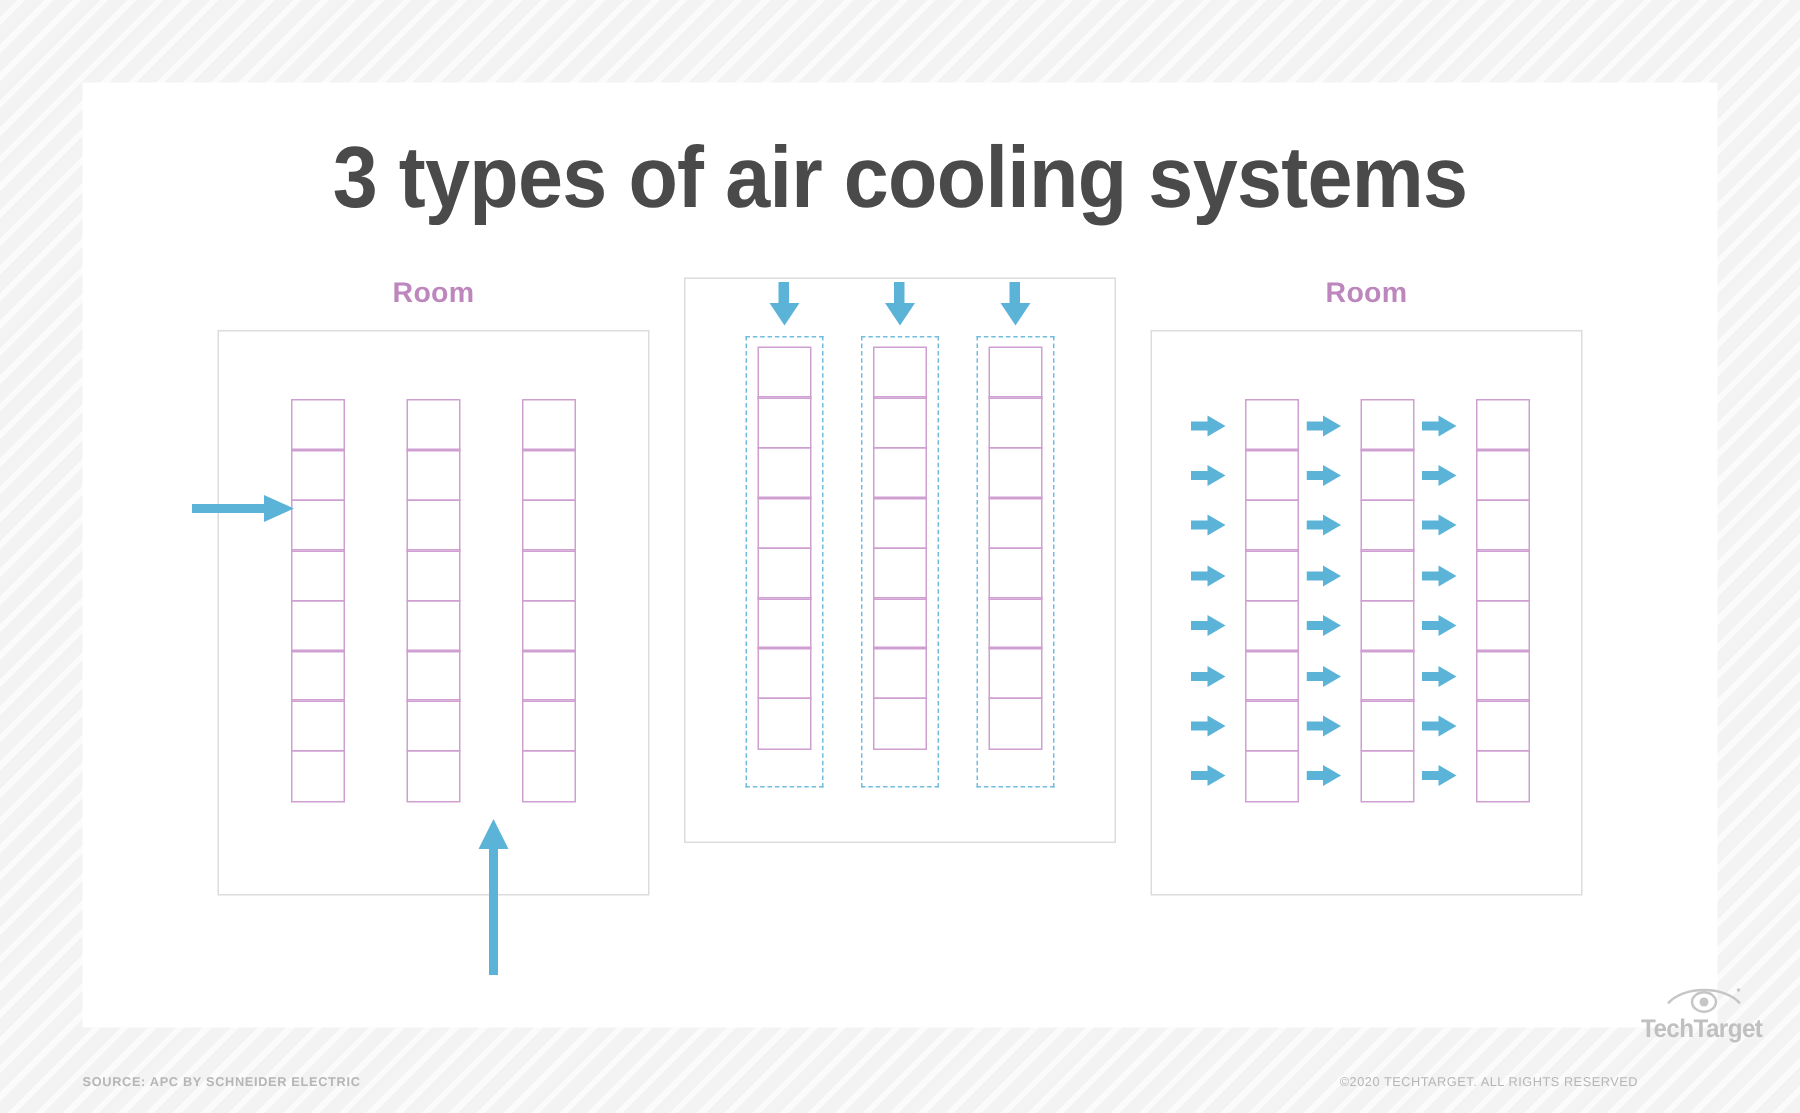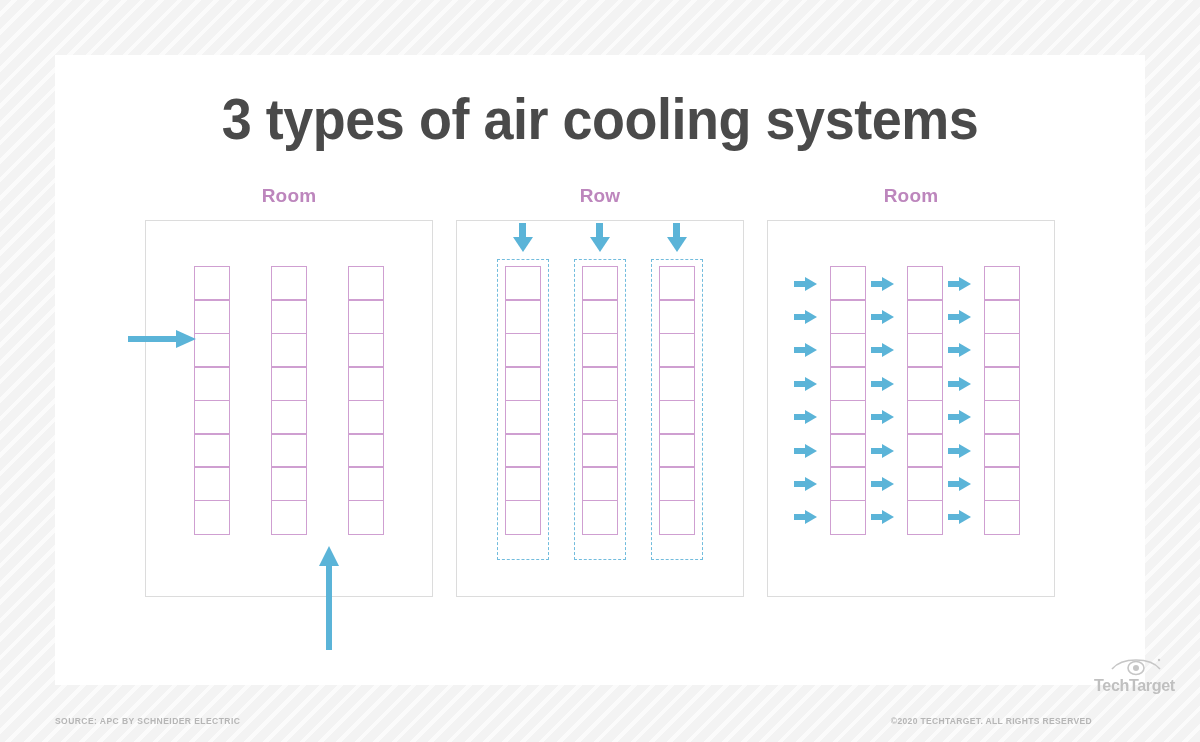--- a/index.html
+++ b/index.html
@@ -162,21 +162,21 @@
     letter-spacing: 0.45px;
     color: #b6b6b6;
     white-space: nowrap;
     text-align: right;
   }
   .footer-copy {
     position: absolute;
     right: 108px;
     top: 716px;
     font-size: 8.5px;
-    font-weight: bold;
+    font-weight: normal;
     letter-spacing: 0.35px;
     color: #b6b6b6;
     white-space: nowrap;
     text-align: right;
   }
   .footer-logo {
     position: absolute;
     right: 22px;
     top: 656px;
     width: 84px;
@@ -255,21 +255,20 @@
 
           <svg class="arrow-blue" style="left:171px; top:323px; width:24px; height:106px;" viewBox="0 0 24 106">
             <rect x="9" y="18" width="6" height="88" fill="#5bb4d8"></rect>
             <polygon points="2,22 12,2 22,22" fill="#5bb4d8"></polygon>
           </svg>
 
         </div>
       </div>
 
       <div class="panel panel-row">
-        <div class="panel-label">Row</div>
         <div class="panel-box">
 
           <div class="dash-box row-d1"></div>
           <div class="dash-box row-d2"></div>
           <div class="dash-box row-d3"></div>
 
           <div class="rack-col row-c1">
               <div class="rack-unit"></div>
               <div class="rack-unit"></div>
               <div class="rack-unit"></div>

